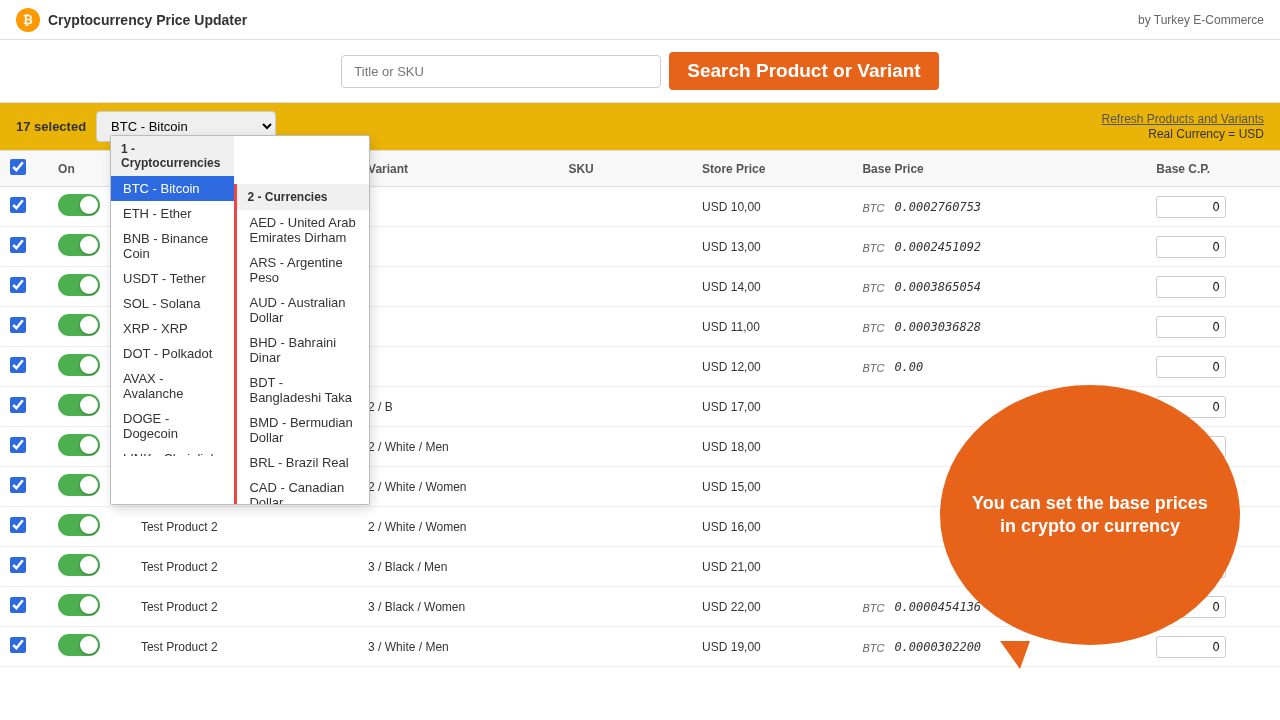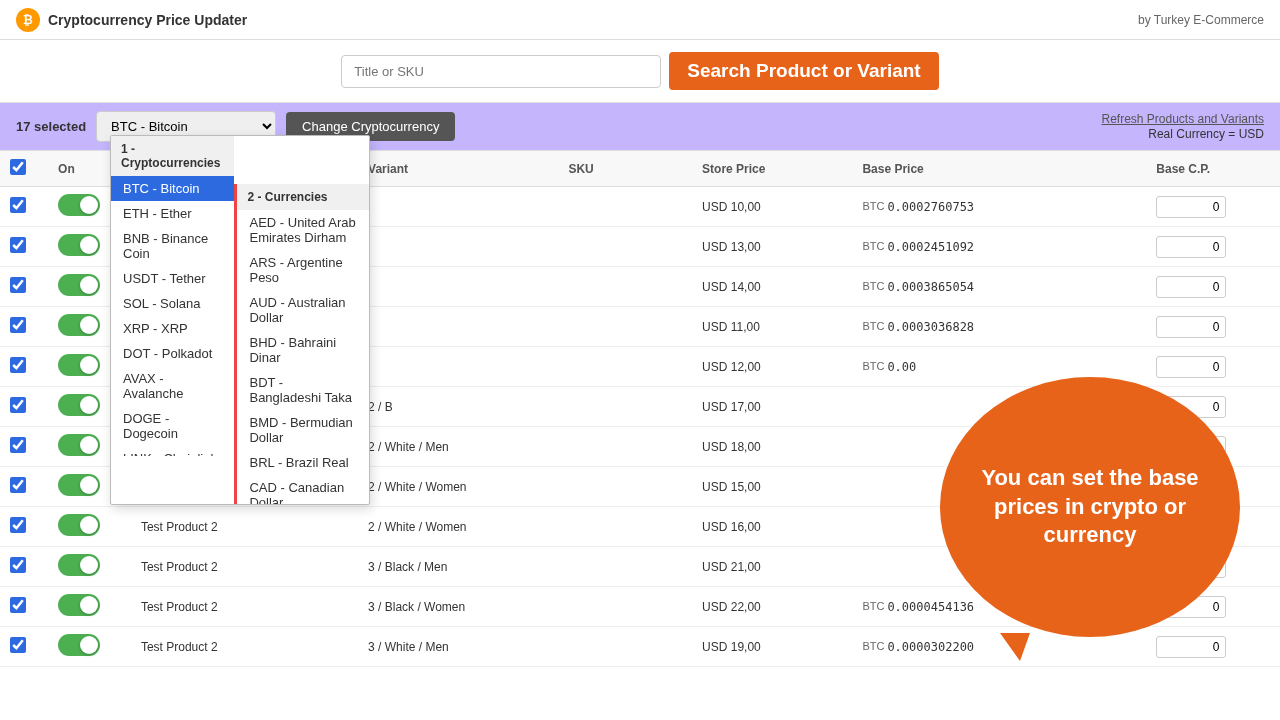--- a/index.html
+++ b/index.html
@@ -38,21 +38,21 @@
       width: 320px; padding: 8px 12px; border: 1px solid #ccc;
       border-radius: 4px; font-size: 13px; outline: none;
     }
     .search-btn {
       background: #e8631a; color: #fff; border: none; padding: 8px 18px;
       border-radius: 4px; font-size: 19px; cursor: pointer; font-weight: 600;
     }
 
     
     .toolbar {
-      background: #c4b5fd;
+      background: #eab308;
       padding: 8px 16px;
       display: flex;
       align-items: center;
       justify-content: space-between;
       border-bottom: 1px solid #e0e0e0;
       position: relative;
     }
     .toolbar-left { display: flex; align-items: center; gap: 10px; }
     .selected-count { font-size: 13px; font-weight: 600; }
     .crypto-select {
@@ -154,46 +154,46 @@
       display: inline-block; width: 42px; height: 22px;
       background: #4caf50; border-radius: 11px; position: relative; cursor: pointer;
     }
     .toggle::after {
       content: ''; position: absolute; width: 18px; height: 18px;
       background: #fff; border-radius: 50%; top: 2px; right: 2px;
       box-shadow: 0 1px 3px rgba(0,0,0,0.3);
     }
     .checkbox { width: 16px; height: 16px; accent-color: #2d6ae0; cursor: pointer; }
 
-    .base-price-cell { display: flex; align-items: flex-start; gap: 3px; }
+    .base-price-cell { display: flex; align-items: flex-end; gap: 10px; font-style: italic; }
     .base-price-crypto { font-size: 11px; color: #666; }
     .base-price-val { font-size: 12px; color: #333; font-family: monospace; }
 
     .base-cp-input {
       width: 70px; padding: 3px 6px; border: 1px solid #ccc;
       border-radius: 3px; font-size: 12px; text-align: right;
     }
 
     
     .tooltip-bubble {
       position: absolute;
       right: 40px;
-      bottom: 88px;
+      bottom: 80px;
       width: 320px;
       background: #e8631a;
       border-radius: 50%;
       width: 300px;
       height: 260px;
       display: flex;
       align-items: center;
       justify-content: center;
       text-align: center;
       padding: 30px;
       color: #fff;
-      font-size: 22px;
+      font-size: 18px;
       font-weight: 900;
       line-height: 1.3;
       z-index: 50;
     }
     .tooltip-bubble::after {
       content: '';
       position: absolute;
       bottom: -24px;
       left: 60px;
       width: 0; height: 0;
@@ -220,21 +220,20 @@
 
 <div class="search-bar">
   <input class="search-input" type="text" placeholder="Title or SKU" style="">
   <button class="search-btn">Search Product or Variant</button>
 </div>
 
 <div class="toolbar">
   <div class="toolbar-left">
     <span class="selected-count">17 selected</span>
     <select class="crypto-select"><option value="BTC - Bitcoin">BTC - Bitcoin</option><option value="ETH - Ether">ETH - Ether</option><option value="BNB - Binance Coin">BNB - Binance Coin</option><option value="USDT - Tether">USDT - Tether</option><option value="SOL - Solana">SOL - Solana</option><option value="XRP - XRP">XRP - XRP</option><option value="DOT - Polkadot">DOT - Polkadot</option><option value="AVAX - Avalanche">AVAX - Avalanche</option><option value="DOGE - Dogecoin">DOGE - Dogecoin</option><option value="LINK - Chainlink">LINK - Chainlink</option><option value="LTC - Litecoin">LTC - Litecoin</option><option value="BCH - Bitcoin Cash">BCH - Bitcoin Cash</option><option value="XLM - Stellar">XLM - Stellar</option><option value="ETC - Ethereum Classic">ETC - Ethereum Classic</option><option value="EOS - EOS">EOS - EOS</option><option value="YFI - Yearn.finance">YFI - Yearn.finance</option><option value="RVN - Ravencoin">RVN - Ravencoin</option><option value="CFX - Conflux">CFX - Conflux</option><option value="ERG - Ergo">ERG - Ergo</option></select>
-    <button class="change-btn">Change Cryptocurrency</button>
   </div>
   <div class="toolbar-right">
     <a class="refresh-link">Refresh Products and Variants</a>
     <span class="store-currency">Real Currency = USD</span>
   </div>
 
   <div class="dropdown-container">
     <div class="dropdown-section">
       <div class="dropdown-left" id="dropdown-left">
         <div class="dropdown-group-label">1 - Cryptocurrencies</div>

